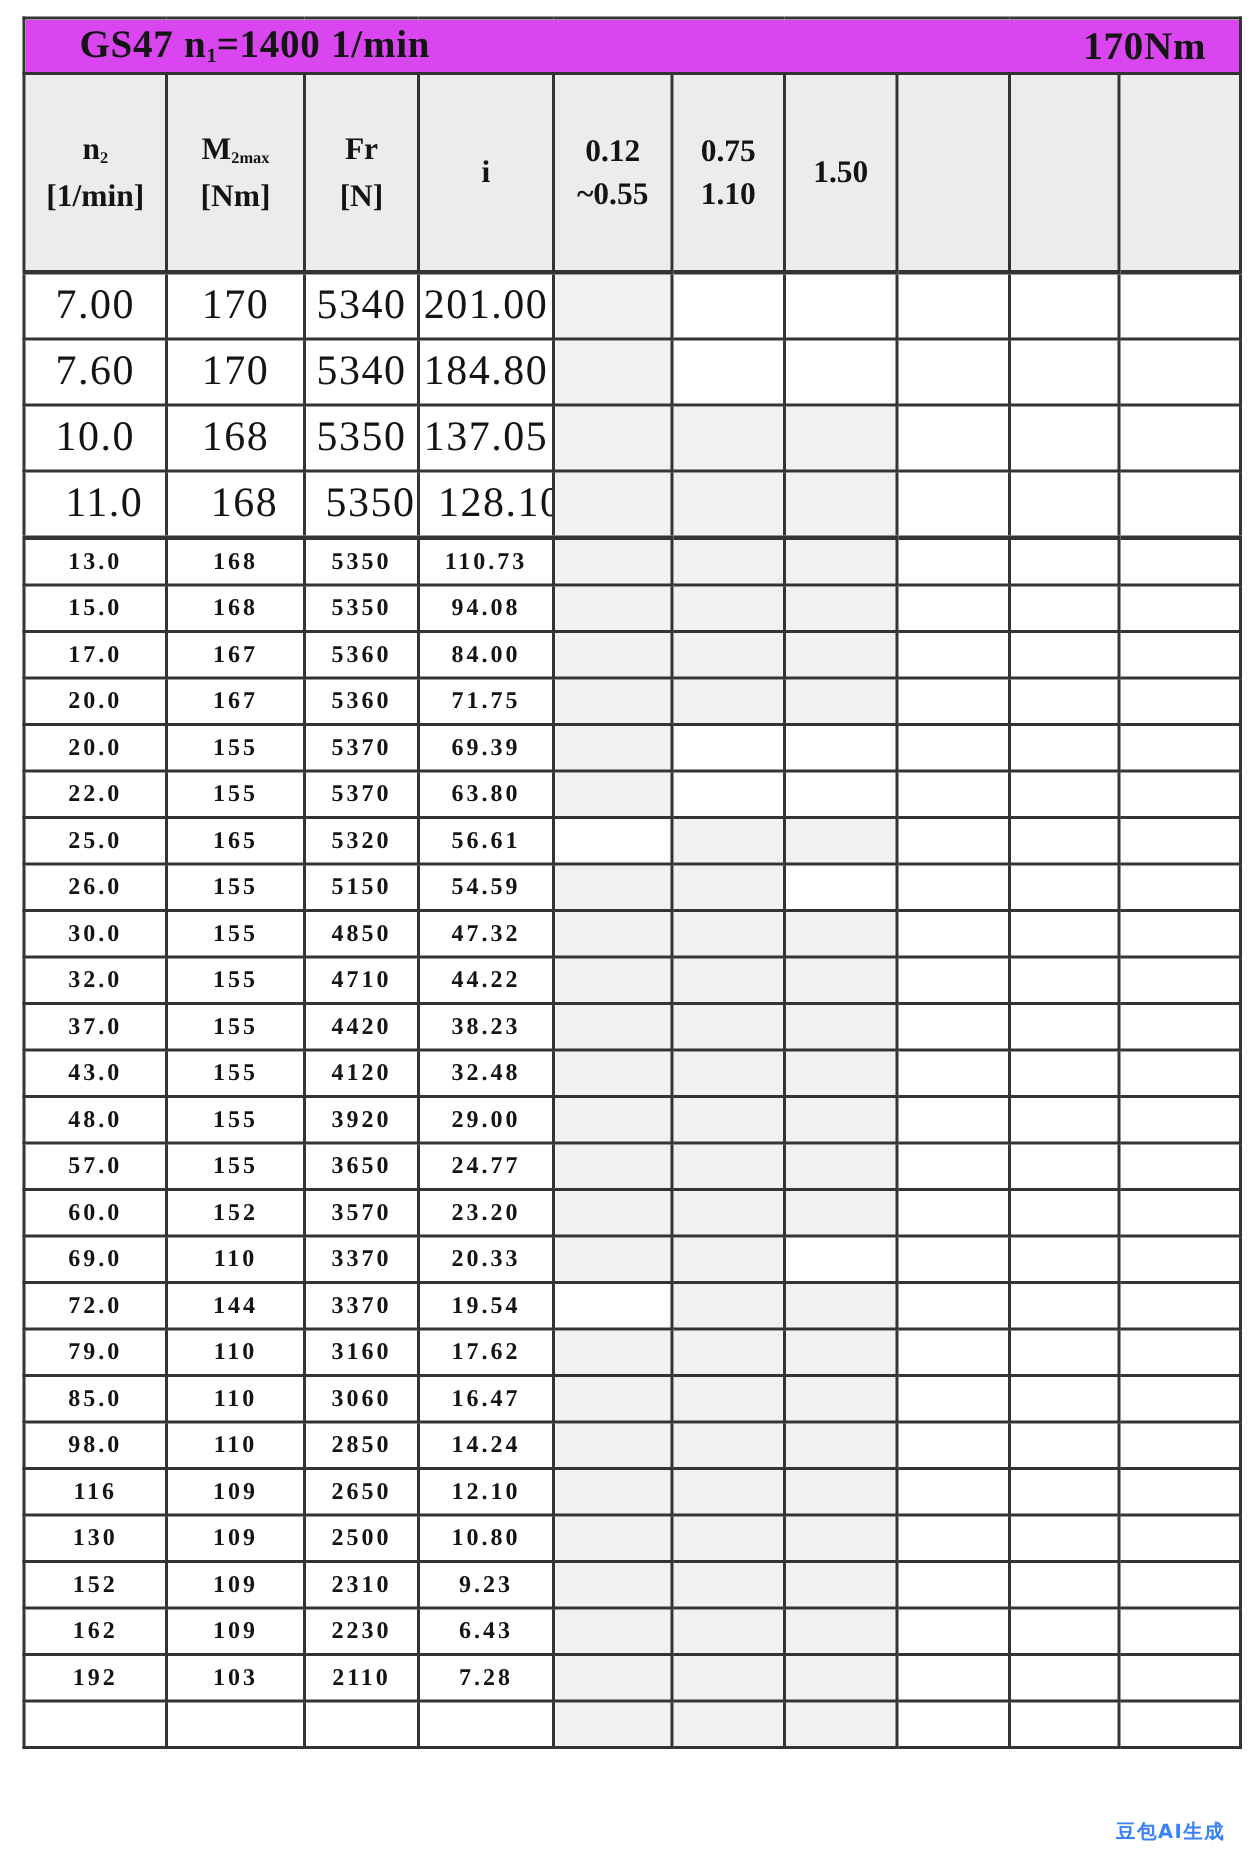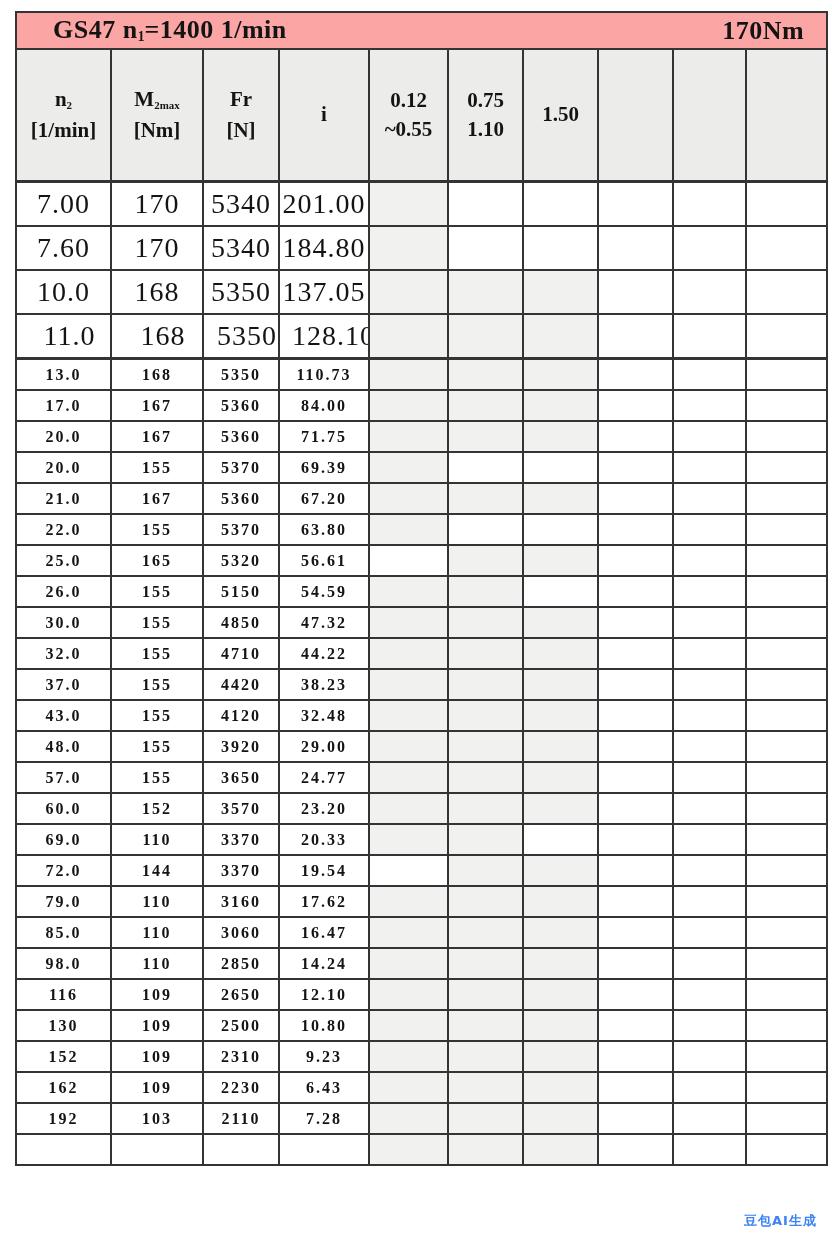--- a/index.html
+++ b/index.html
@@ -21,21 +21,21 @@
     border:2px solid #343434;
     padding:0;
     text-align:center;
     vertical-align:middle;
     color:#141414;
     overflow:hidden;
   }
   
   tr.title-row td{
     height:35px;
-    background:#fca5a5;
+    background:#d946ef;
   }
   .title-wrap{
     display:flex;justify-content:space-between;align-items:center;
     padding:0 22px 0 36px;
   }
   .title-left,.title-right{
     font-weight:bold;font-size:26px;letter-spacing:0.5px;white-space:nowrap;
   }
   sub{font-size:0.52em;vertical-align:-0.25em;letter-spacing:0;}
   
@@ -195,20 +195,32 @@
       <td class="val">5350</td>
       <td class="val">110.73</td>
       <td class="pw mark"></td>
       <td class="pw mark"></td>
       <td class="pw mark"></td>
       <td class="pw"></td>
       <td class="pw"></td>
       <td class="pw"></td>
     </tr>
         <tr>
+      <td class="val">15.0</td>
+      <td class="val">168</td>
+      <td class="val">5350</td>
+      <td class="val">94.08</td>
+      <td class="pw mark"></td>
+      <td class="pw mark"></td>
+      <td class="pw mark"></td>
+      <td class="pw"></td>
+      <td class="pw"></td>
+      <td class="pw"></td>
+    </tr>
+        <tr>
       <td class="val">17.0</td>
       <td class="val">167</td>
       <td class="val">5360</td>
       <td class="val">84.00</td>
       <td class="pw mark"></td>
       <td class="pw mark"></td>
       <td class="pw mark"></td>
       <td class="pw"></td>
       <td class="pw"></td>
       <td class="pw"></td>
@@ -226,32 +238,20 @@
       <td class="pw"></td>
     </tr>
         <tr>
       <td class="val">20.0</td>
       <td class="val">155</td>
       <td class="val">5370</td>
       <td class="val">69.39</td>
       <td class="pw mark"></td>
       <td class="pw"></td>
       <td class="pw"></td>
-      <td class="pw"></td>
-      <td class="pw"></td>
-      <td class="pw"></td>
-    </tr>
-        <tr>
-      <td class="val">21.0</td>
-      <td class="val">167</td>
-      <td class="val">5360</td>
-      <td class="val">67.20</td>
-      <td class="pw mark"></td>
-      <td class="pw mark"></td>
-      <td class="pw mark"></td>
       <td class="pw"></td>
       <td class="pw"></td>
       <td class="pw"></td>
     </tr>
         <tr>
       <td class="val">22.0</td>
       <td class="val">155</td>
       <td class="val">5370</td>
       <td class="val">63.80</td>
       <td class="pw mark"></td>

